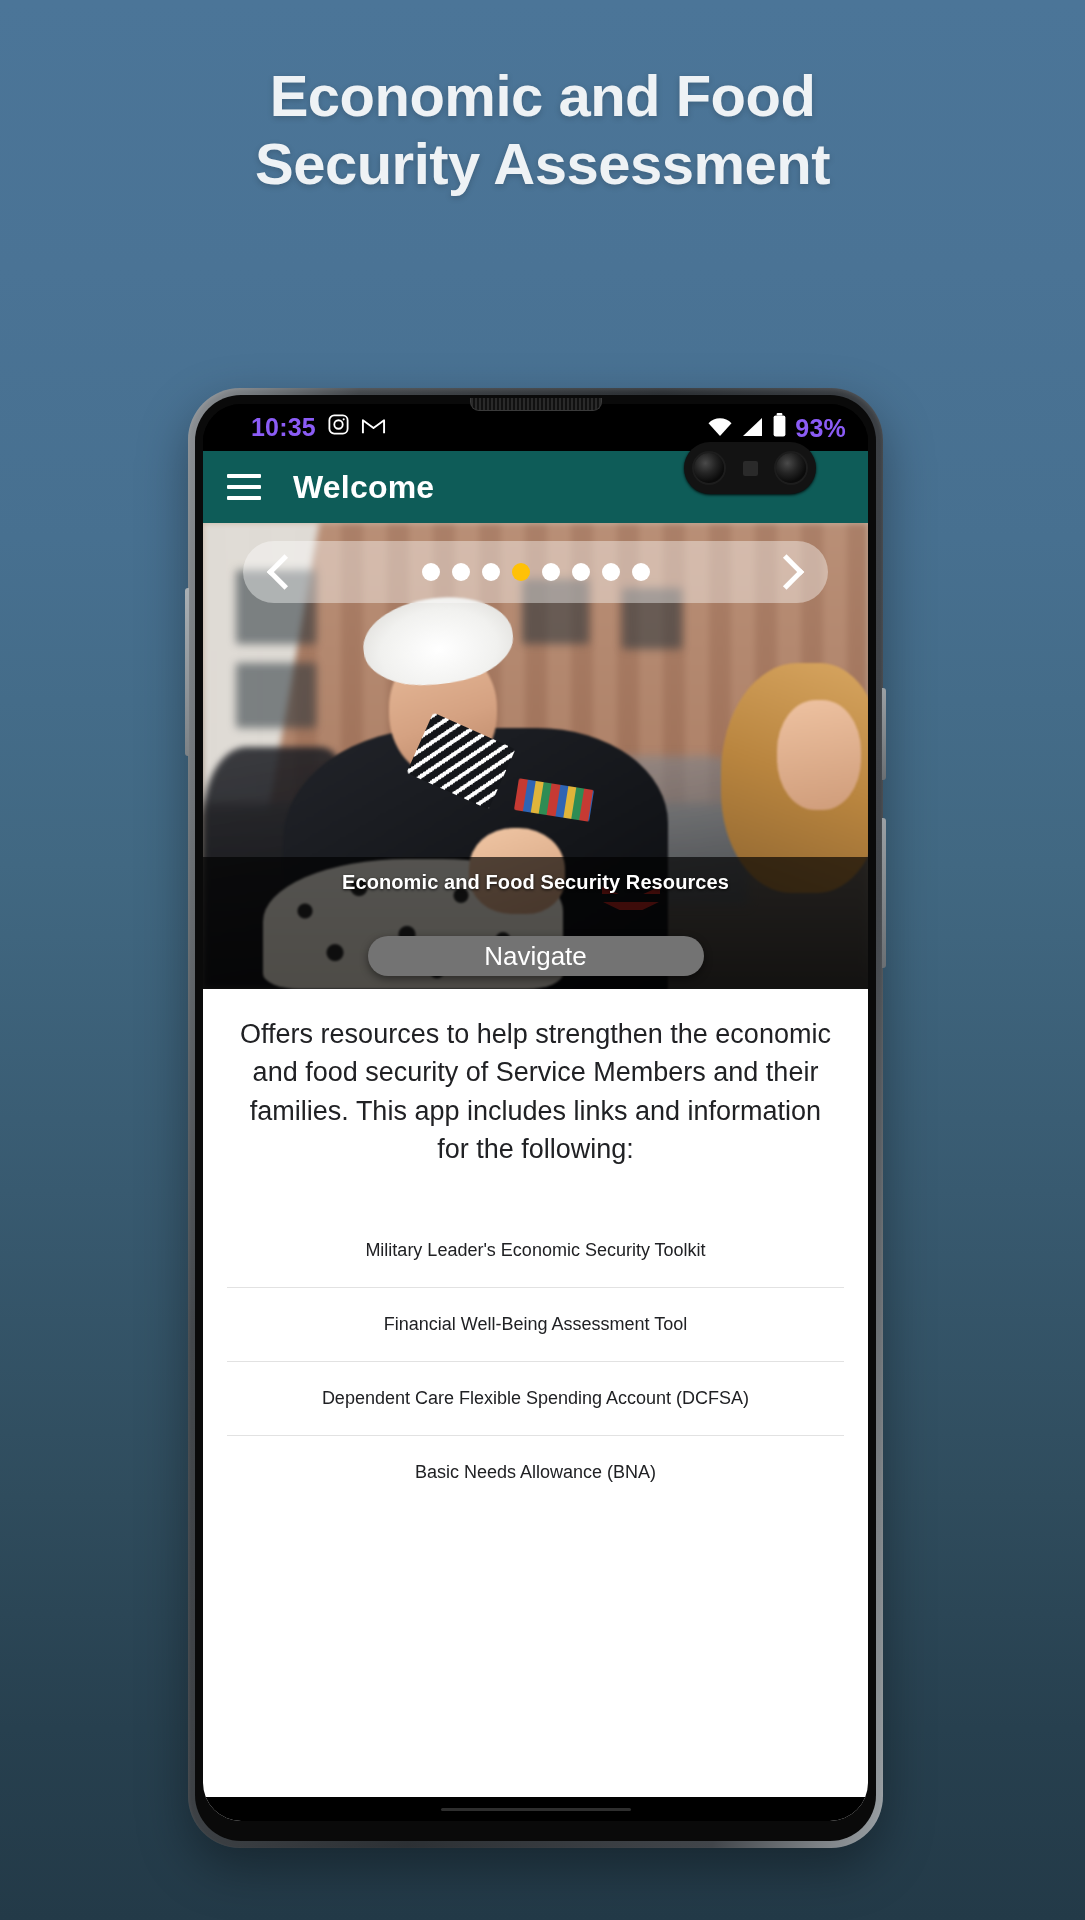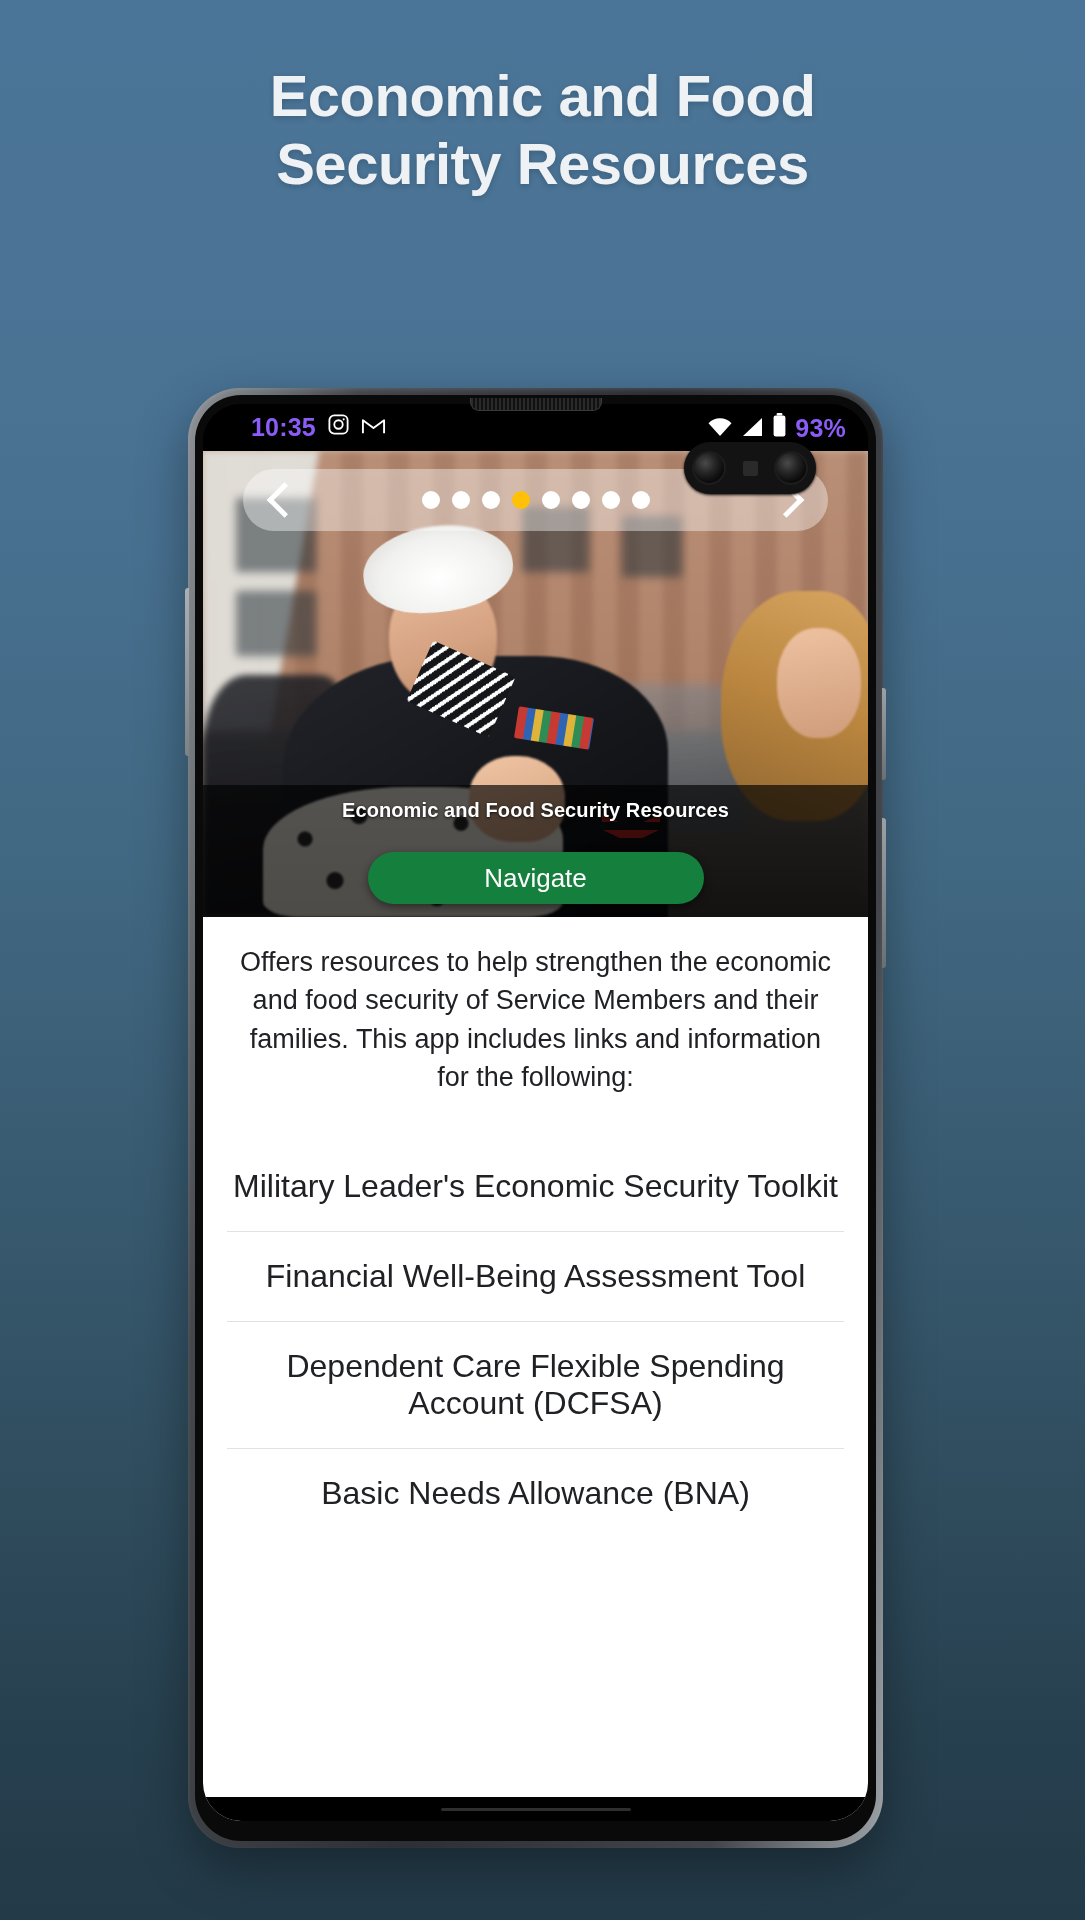--- a/index.html
+++ b/index.html
@@ -352,23 +352,23 @@
     text-shadow: 0 1px 3px rgba(0,0,0,.8);
   }
 
   
   .nav-btn {
     position: absolute;
     left: 50%;
     transform: translateX(-50%);
     bottom: 13px;
     width: 336px;
-    height: 52px;
+    height: 40px;
     border-radius: 30px;
-    background: #15803d;
+    background: #737373;
     color: #fff;
     font-size: 26px;
     display: flex;
     align-items: center;
     justify-content: center;
     cursor: pointer;
     border: none;
     box-shadow: 0 3px 8px rgba(0,0,0,.45);
     font-family: "Liberation Sans", sans-serif;
     z-index: 3;
@@ -384,21 +384,21 @@
   .intro {
     text-align: center;
     font-size: 27px;
     line-height: 1.42;
     color: #202124;
     padding: 0 6px;
   }
   .list { margin-top: 46px; }
   .list-item {
     text-align: center;
-    font-size: 32px;
+    font-size: 18px;
     color: #202124;
     padding: 26px 4px;
     border-bottom: 1px solid #e2e2e2;
     cursor: pointer;
   }
   .list-item:last-child { border-bottom: none; }
 
   
   .nav-gesture {
     position: absolute;
@@ -410,21 +410,21 @@
   .nav-gesture i {
     display: block; width: 190px; height: 3px;
     background: #2e2e2e; border-radius: 2px;
   }
 </style>
 </head>
 <body>
 
 <div class="headline">
   <span class="l1">Economic and Food</span>
-  <span class="l2">Security Resources</span>
+  <span class="l2">Security Assessment</span>
 </div>
 
 <div class="phone">
   <div class="side-btn-left"></div>
   <div class="side-btn power"></div>
   <div class="side-btn vol"></div>
 
   <div class="phone-inner">
     <div class="earpiece"></div>
 
@@ -466,20 +466,28 @@
           <span class="sb-pct">93%</span>
         </div>
       </div>
 
       <div class="camera-module">
         <span class="lens"></span>
         <span class="sensor"></span>
         <span class="lens"></span>
       </div>
 
+      <div class="appbar">
+        <div class="hamburger">
+          <span></span>
+          <span></span>
+          <span></span>
+        </div>
+        <div class="appbar-title">Welcome</div>
+      </div>
 
       <div class="hero">
         <div class="photo">
           <div class="ph-sky"></div>
           <div class="ph-bld"></div>
           <div class="ph-window" style="left:5%;top:10%;width:12%;height:16%"></div>
           <div class="ph-window" style="left:5%;top:30%;width:12%;height:14%"></div>
           <div class="ph-window" style="left:48%;top:12%;width:10%;height:14%"></div>
           <div class="ph-window" style="left:63%;top:14%;width:9%;height:13%"></div>
           <div class="ph-ground"></div>

